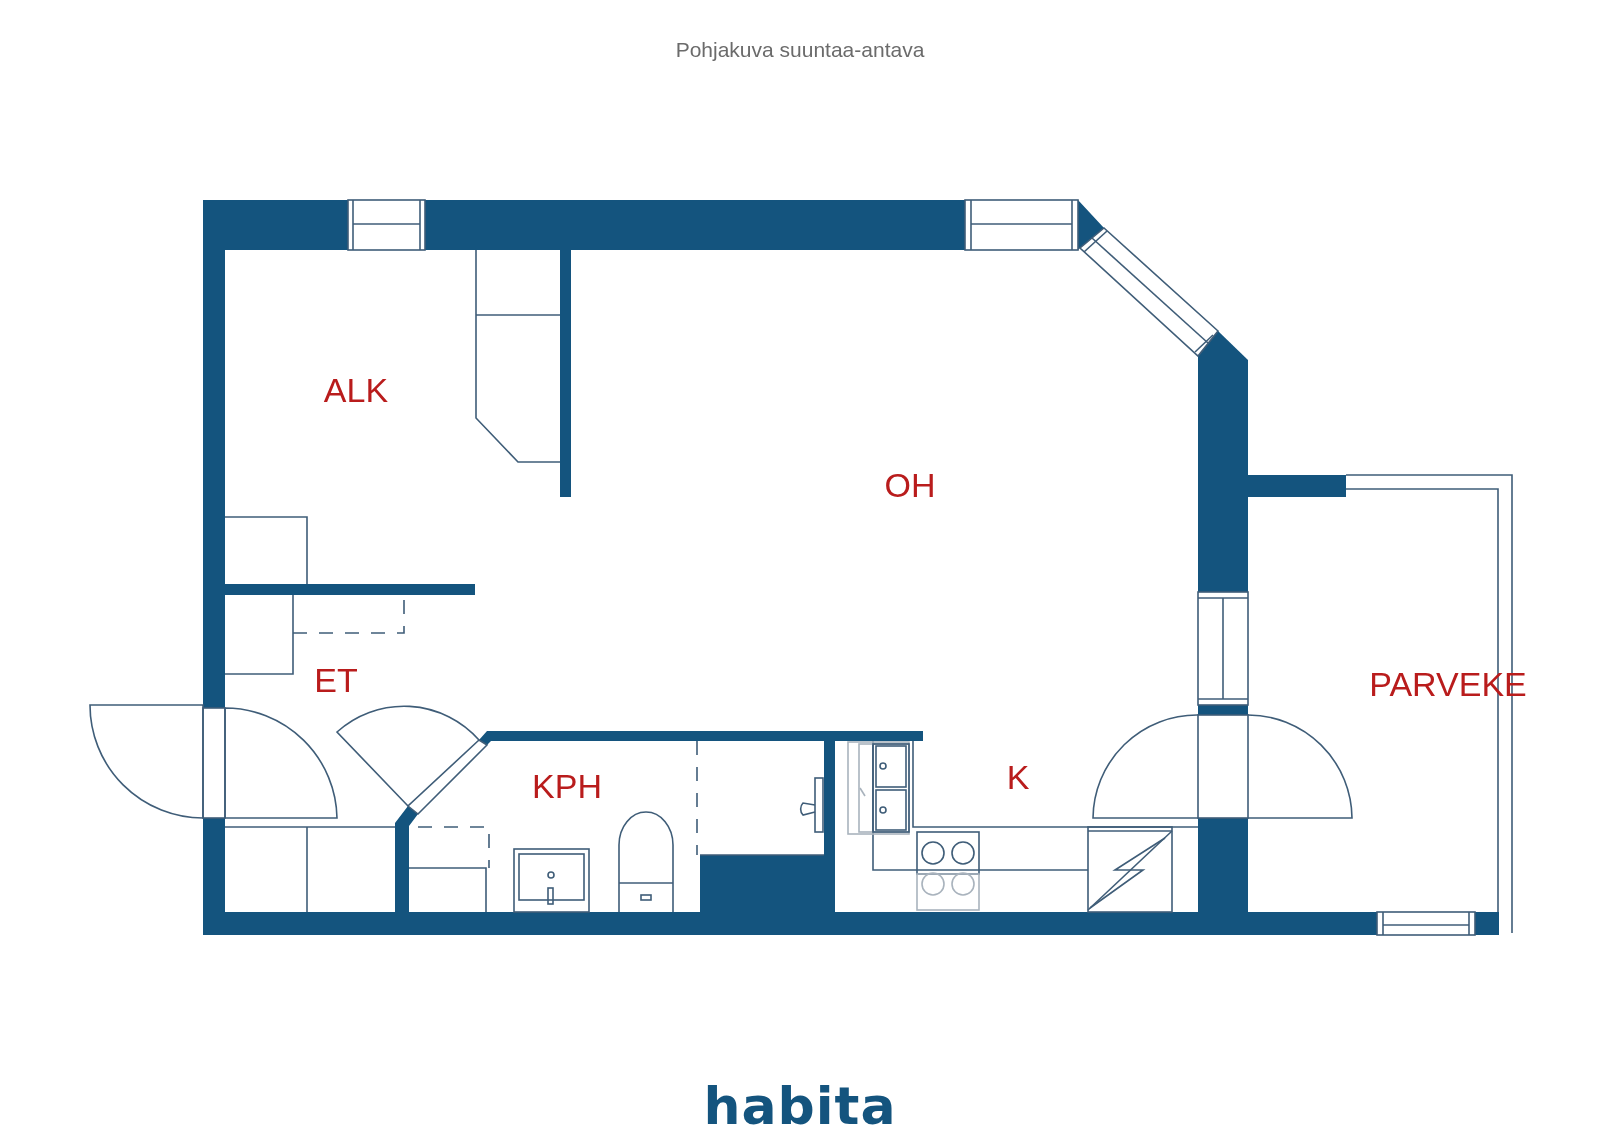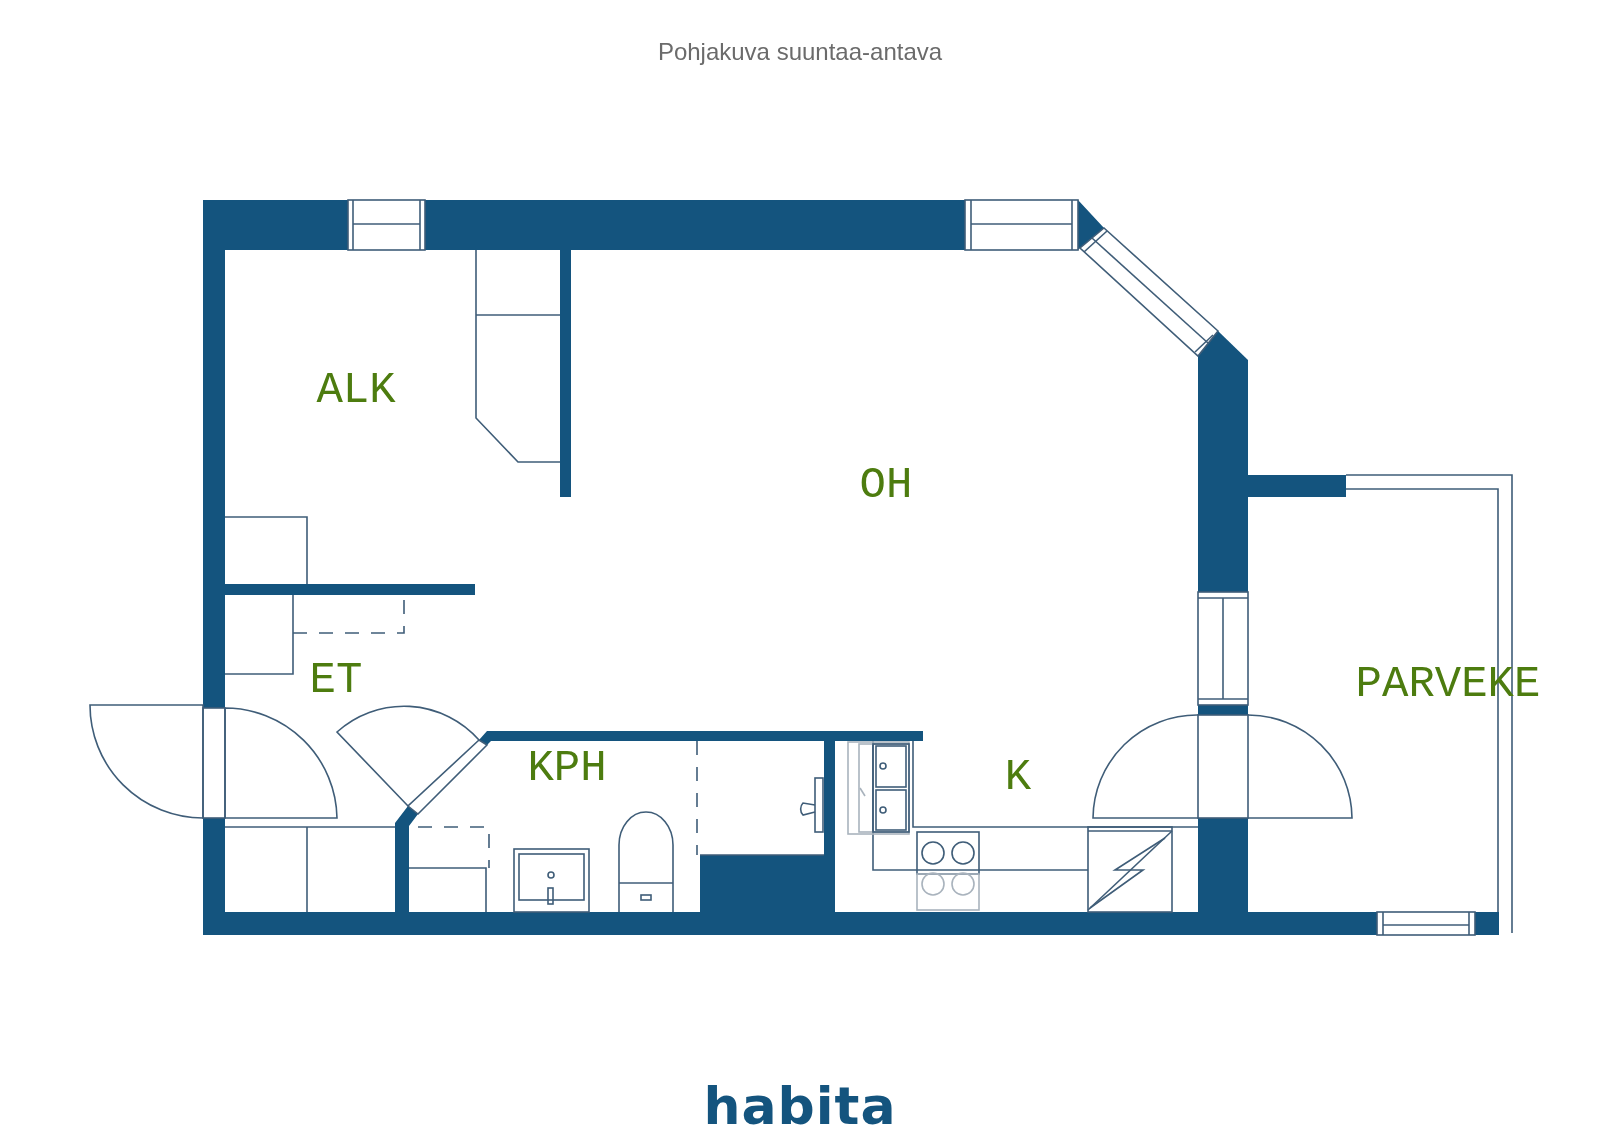--- a/index.html
+++ b/index.html
@@ -1,29 +1,29 @@
 <!DOCTYPE html>
 <html><head>
   <meta charset="utf-8">
   <style>
     html, body { margin: 0; padding: 0; background: #ffffff; }
     body { width: 1600px; height: 1131px; position: relative; overflow: hidden; font-family: "Liberation Sans", sans-serif; }
     .caption {
       position: absolute; left: 0; top: 38px; width: 1600px; text-align: center;
-      font-family: "Liberation Sans", sans-serif; font-size: 24px; color: #6b6b6b;
+      font-family: "Liberation Sans", sans-serif; font-size: 21px; color: #6b6b6b;
     }
     .plan { position: absolute; left: 0; top: 0; width: 1600px; height: 1131px; }
     .wall { fill: #14547e; }
     .ln { fill: none; stroke: #3f5d78; stroke-width: 1.6; }
     .lnl { fill: none; stroke: #a9b3bd; stroke-width: 1.6; }
     .dash { fill: none; stroke: #3f5d78; stroke-width: 1.6; stroke-dasharray: 14 12; }
     .win { fill: #ffffff; stroke: #3f5d78; stroke-width: 1.6; }
     .room-label {
-      position: absolute; font-family: Liberation Mono, monospace; font-size: 44px;
-      color: #4d7c0f; transform: translate(-50%, -50%); white-space: nowrap; letter-spacing: 0px;
+      position: absolute; font-family: Liberation Sans, sans-serif; font-size: 34px;
+      color: #b91c1c; transform: translate(-50%, -50%); white-space: nowrap; letter-spacing: 0px;
     }
     .logo {
       position: absolute; left: 800px; top: 1106px; transform: translate(-50%, -50%);
       font-family: "DejaVu Sans", sans-serif; font-weight: bold; font-size: 52px;
       color: #14547e; letter-spacing: 1px;
     }
   </style>
 </head>
 <body>
 
@@ -166,19 +166,19 @@
     <circle class="lnl" cx="963" cy="884" r="11"></circle>
 
     <rect class="ln" x="1088" y="827" width="84" height="85"></rect>
     <line class="ln" x1="1088" y1="831" x2="1172" y2="831"></line>
     <polyline class="ln" points="1088,910 1172,831"></polyline>
     <polyline class="ln" points="1165,838 1115,870 1143,870 1090,908"></polyline>
   </g>
 </svg>
 
 <div class="room-label" style="left:356px; top:390px;">ALK</div>
-<div class="room-label" style="left:886px; top:485px;">OH</div>
+<div class="room-label" style="left:910px; top:485px;">OH</div>
 <div class="room-label" style="left:336px; top:680px;">ET</div>
-<div class="room-label" style="left:567px; top:768px;">KPH</div>
+<div class="room-label" style="left:567px; top:786px;">KPH</div>
 <div class="room-label" style="left:1018px; top:777px;">K</div>
 <div class="room-label" style="left:1448px; top:684px;">PARVEKE</div>
 
 <div class="logo">habita</div>
 
 </body></html>

